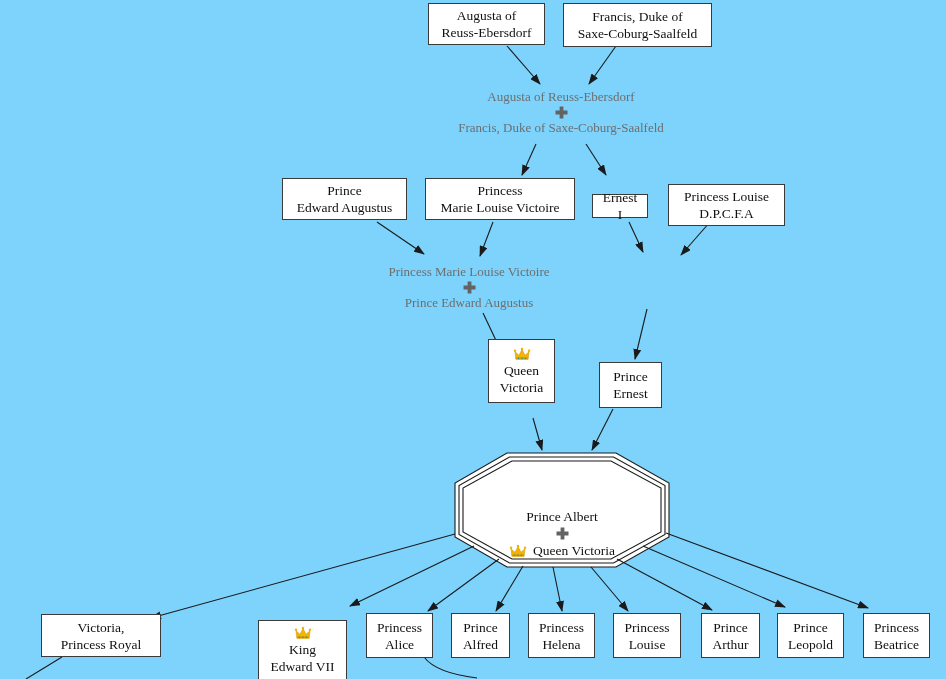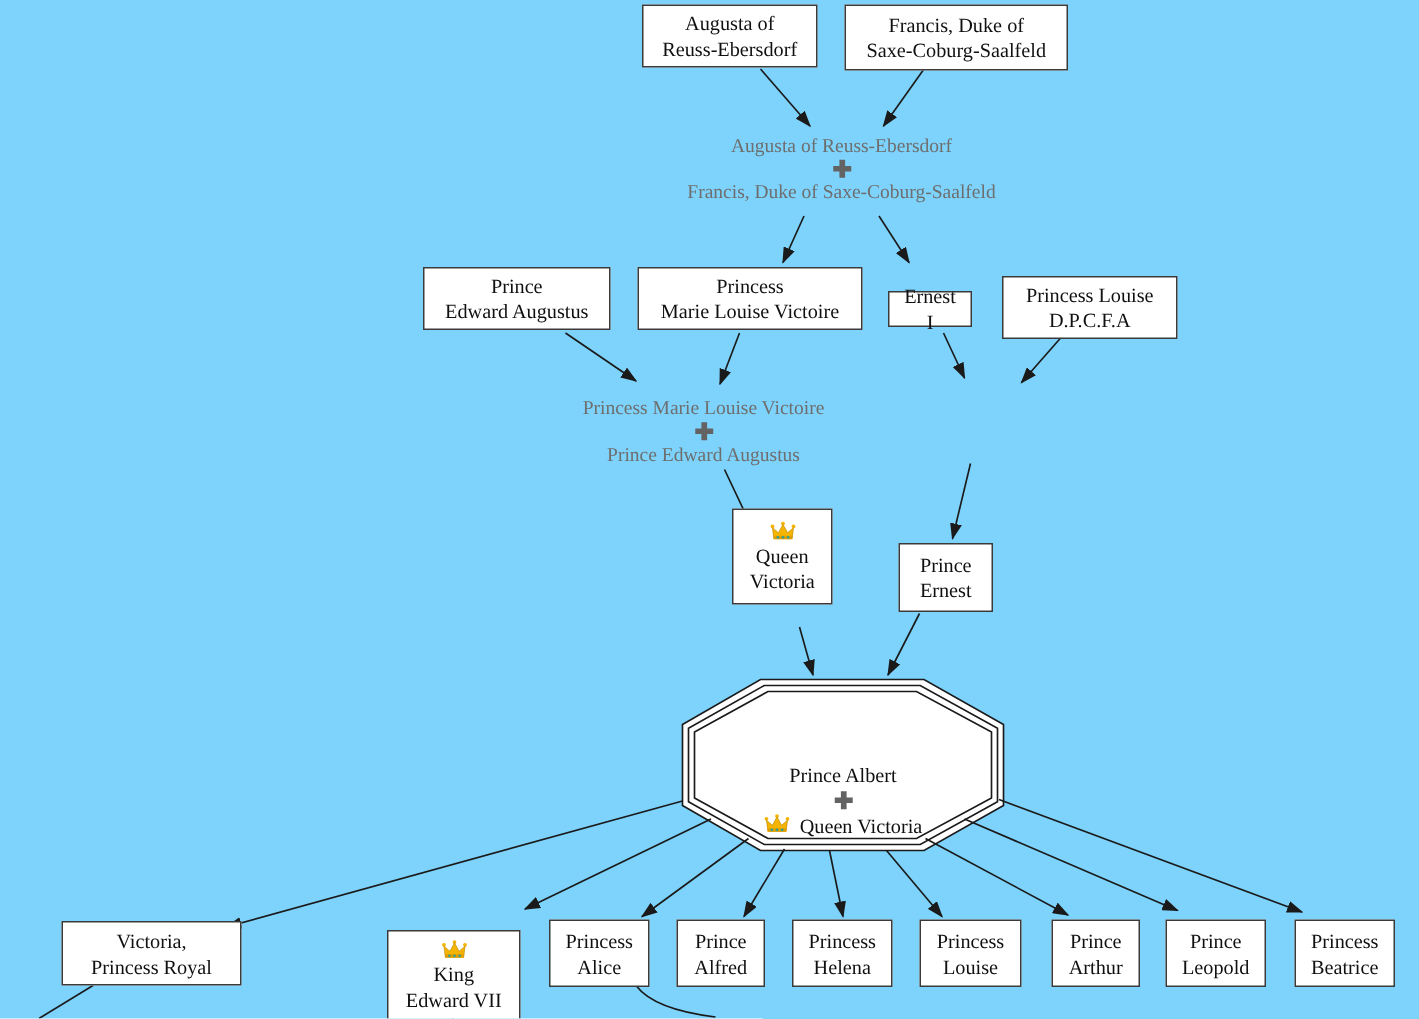--- a/index.html
+++ b/index.html
@@ -17,21 +17,21 @@
   .node .crown{margin-bottom:1px;}
   .union{
     position:absolute;z-index:2;text-align:center;color:#6e6e6e;font-size:13px;line-height:14px;
   }
   .union .uline{white-space:nowrap;}
   .plusrow{height:15px;display:flex;align-items:center;justify-content:center;margin:1px 0;}
   .octlabel{
     position:absolute;z-index:2;text-align:center;color:#101010;font-size:13.5px;line-height:16px;margin-top:25px;
   }
   .octlabel .uline{white-space:nowrap;}
-  .octlabel .spouse{display:inline-flex;align-items:flex-start;gap:6px;line-height:18px;}
+  .octlabel .spouse{display:inline-flex;align-items:center;gap:6px;line-height:18px;}
 </style>
 </head>
 <body>
 
 <div class="canvas">
 
   <svg class="edges" width="946" height="679" viewBox="0 0 946 679">
     <defs>
       <marker id="arw" markerWidth="11" markerHeight="8" refX="10" refY="4" orient="auto" markerUnits="userSpaceOnUse">
         <path d="M0,0 L11,4 L0,8 Z" fill="#1a1a1a"></path>

